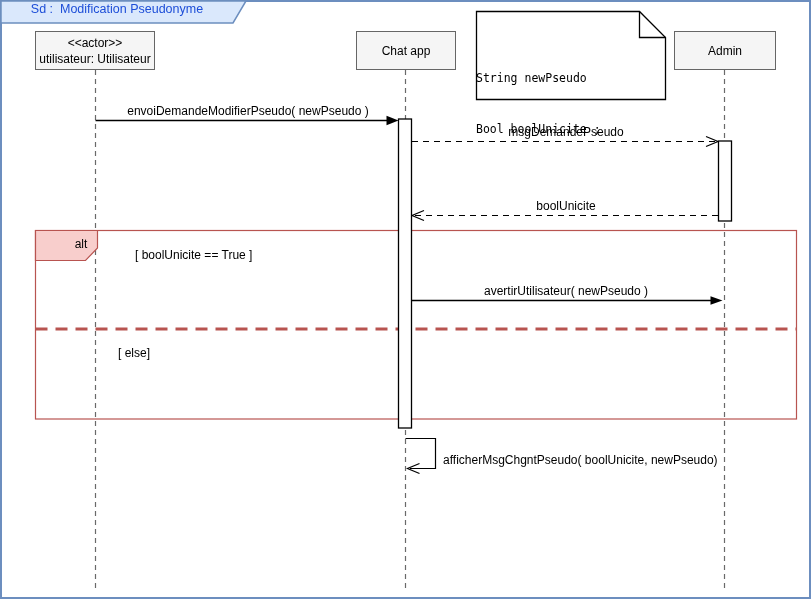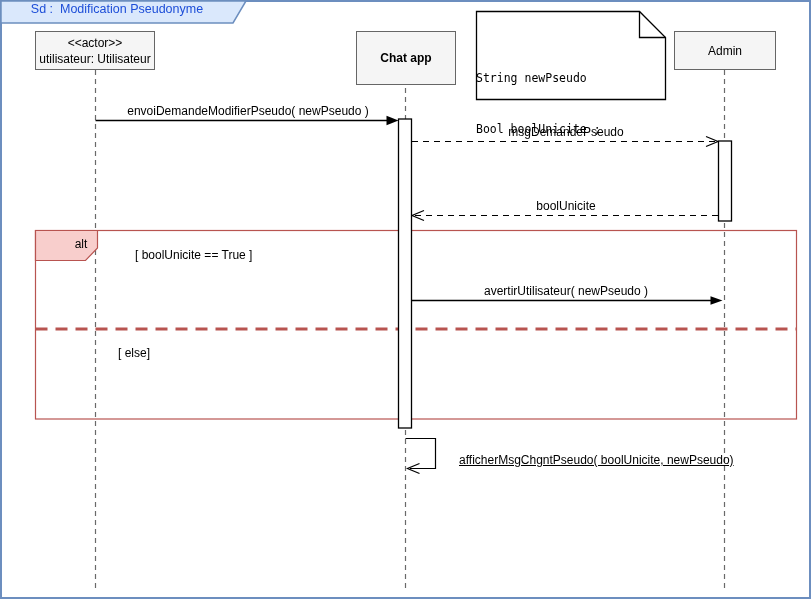--- a/index.html
+++ b/index.html
@@ -76,35 +76,35 @@
     <polyline points="405.5,438.5 435.5,438.5 435.5,468.5 410,468.5" fill="none" stroke="#000" stroke-width="1.2"></polyline>
     <path d="M419.5,463.5 L407.5,468.5 L419.5,473.5" fill="none" stroke="#000" stroke-width="1.2"></path>
   </svg>
 
   <div class="frame-title">Sd :  Modification Pseudonyme</div>
 
   <div class="pbox" style="left:35px; top:31px; width:120px; height:39px;">
     <span>&lt;&lt;actor&gt;&gt;</span>
     <span>utilisateur: Utilisateur</span>
   </div>
-  <div class="pbox" style="left:356px; top:31px; width:100px; height:54px;font-weight:bold;">
+  <div class="pbox" style="left:356px; top:31px; width:100px; height:39px;">
     <span>Chat app</span>
   </div>
   <div class="pbox" style="left:674px; top:31px; width:102px; height:39px;">
     <span>Admin</span>
   </div>
 
   <div class="note-text">
     <div>String newPseudo</div>
     <div>Bool boolUnicite ;</div>
   </div>
 
   <div class="alt-op">alt</div>
   <div class="lbl guard" style="left:114px; top:248px;">[ boolUnicite == True ]</div>
   <div class="lbl guard" style="left:97px; top:346px;">[ else]</div>
 
   <div class="lbl center" style="left:248px; top:104px;">envoiDemandeModifierPseudo( newPseudo )</div>
   <div class="lbl center" style="left:566px; top:125px;">msgDemandePseudo</div>
   <div class="lbl center" style="left:566px; top:199px;">boolUnicite</div>
   <div class="lbl center" style="left:566px; top:284px;">avertirUtilisateur( newPseudo )</div>
-  <div class="lbl" style="left:459px; top:453px;text-decoration:underline;">afficherMsgChgntPseudo( boolUnicite, newPseudo)</div>
+  <div class="lbl" style="left:443px; top:453px;">afficherMsgChgntPseudo( boolUnicite, newPseudo)</div>
 
 </div>
 
 </body></html>

